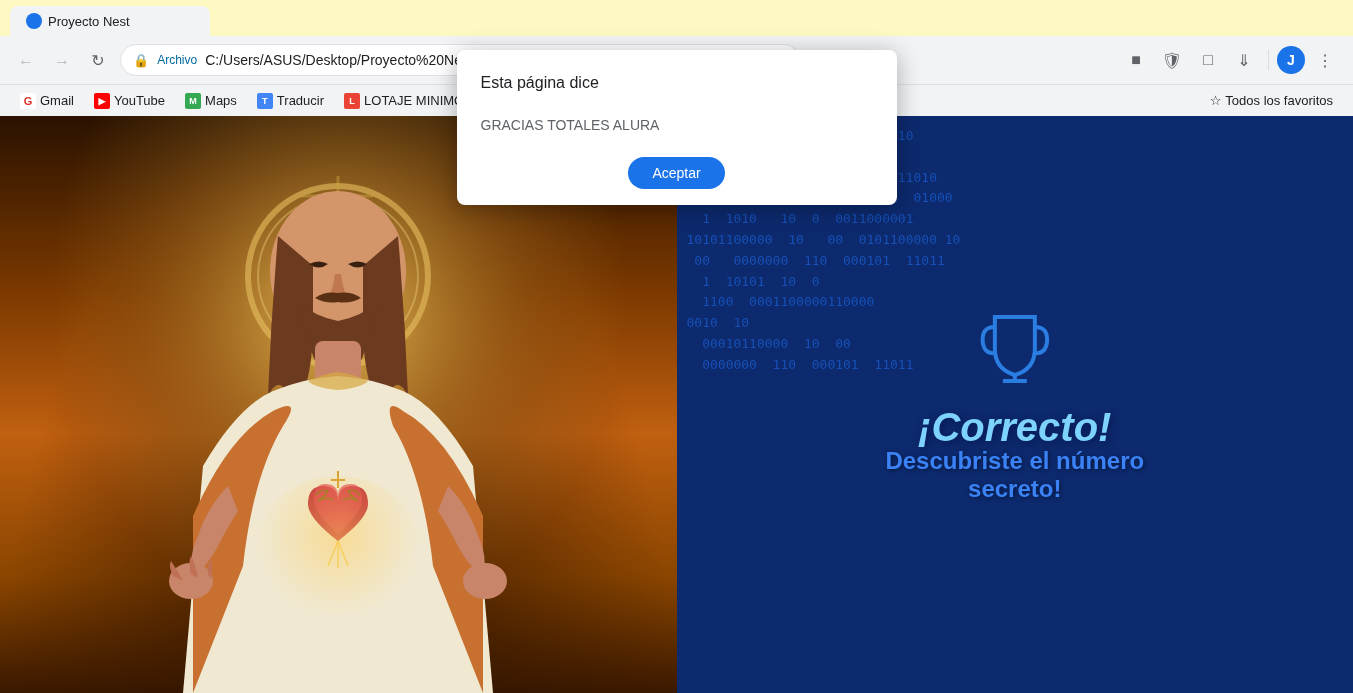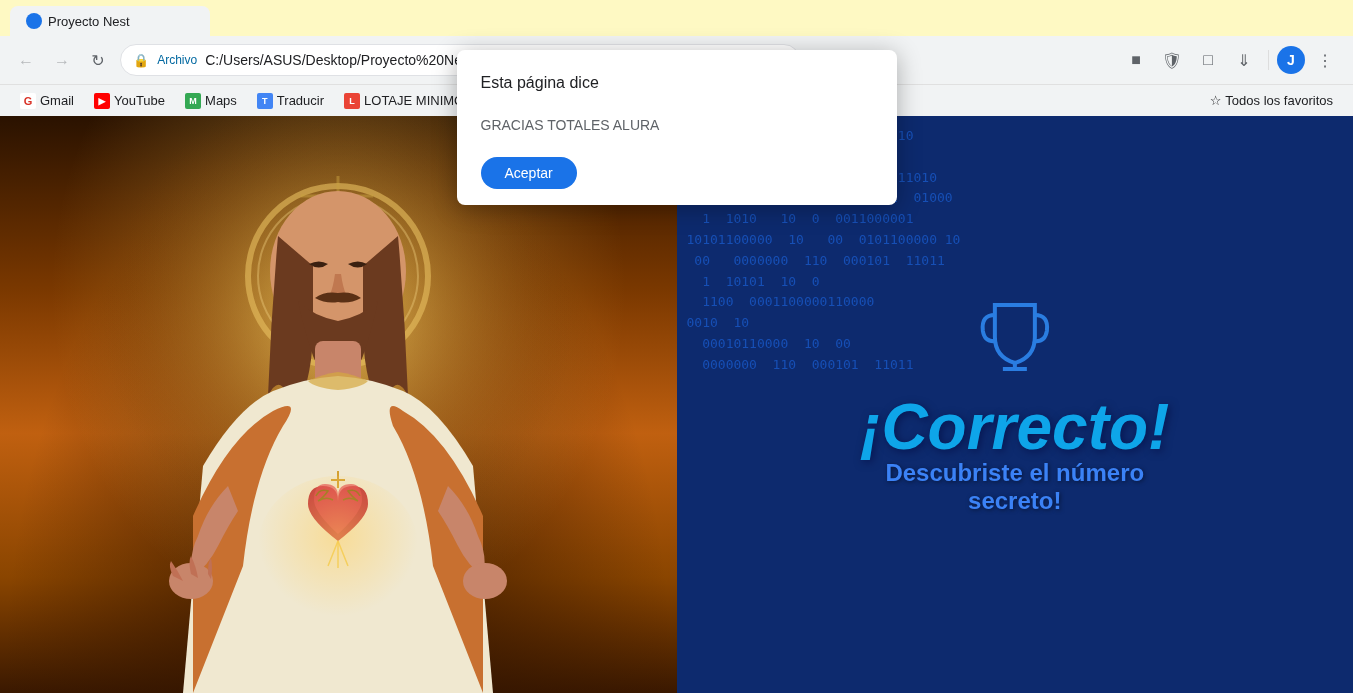--- a/index.html
+++ b/index.html
@@ -183,23 +183,23 @@
     }
     .content-overlay {
       position: absolute;
       top: 50%;
       left: 50%;
       transform: translate(-50%, -50%);
       text-align: center;
       z-index: 2;
     }
     .correcto-text {
-      font-size: 64px;
+      font-size: 40px;
       font-weight: 900;
-      color: #0ea5e9;
+      color: #7dd3fc;
       font-style: italic;
       text-shadow: 2px 2px 8px rgba(0,0,50,0.5);
       line-height: 1;
       margin-bottom: 0;
     }
     .subtitle-text {
       font-size: 24px;
       font-weight: 600;
       color: #3b82f6;
       text-shadow: 1px 1px 4px rgba(0,0,0,0.5);
@@ -229,21 +229,21 @@
       color: #202124;
       margin-bottom: 25px;
     }
     .dialog-message {
       font-size: 14px;
       color: #5f6368;
       margin-bottom: 24px;
     }
     .dialog-footer {
       display: flex;
-      justify-content: flex-start;
+      justify-content: center;
     }
     .dialog-accept-btn {
       background: #1a73e8;
       color: white;
       border: none;
       border-radius: 20px;
       padding: 8px 24px;
       font-size: 14px;
       font-weight: 500;
       cursor: pointer;

